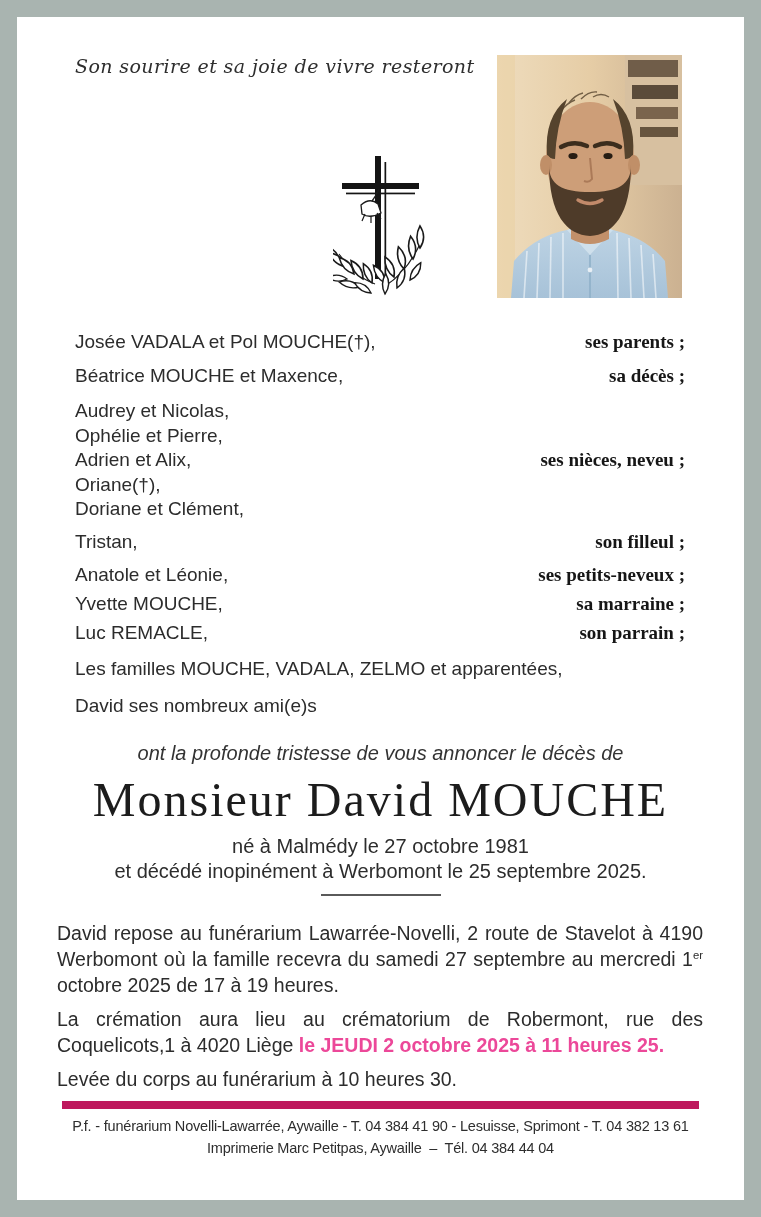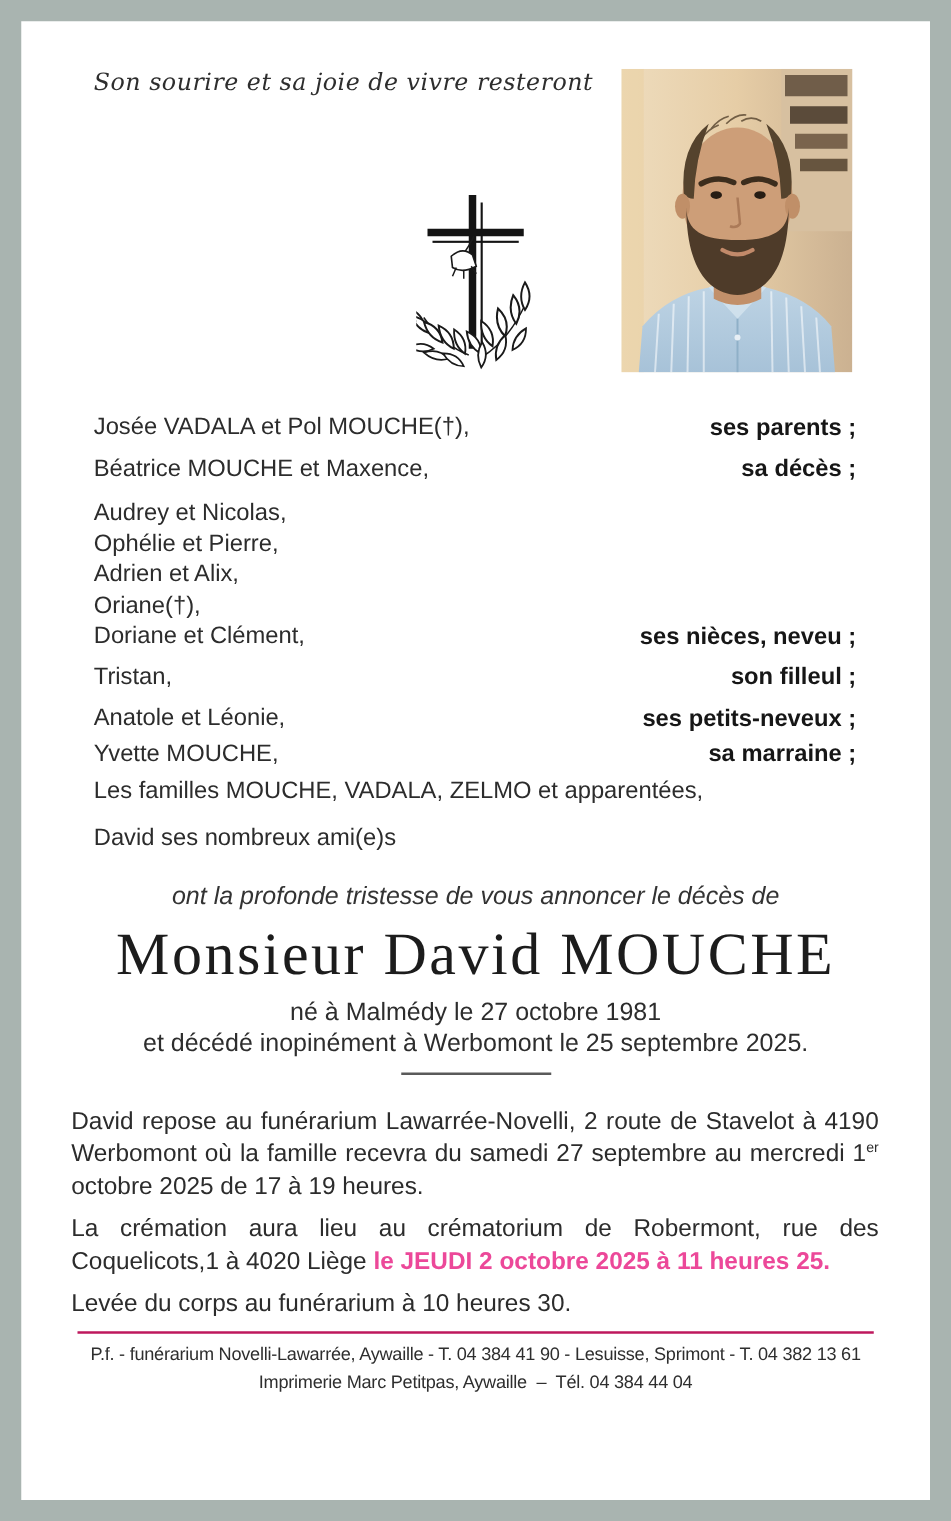--- a/index.html
+++ b/index.html
@@ -29,26 +29,26 @@
   .cross-wrap { position: absolute; left: 316px; top: 139px; width: 94px; height: 145px; }
   .cross-wrap svg { width: 100%; height: 100%; display: block; }
   .photo-wrap {
     position: absolute; left: 480px; top: 38px;
     width: 185px; height: 243px; overflow: hidden;
   }
   .photo-wrap svg { width: 100%; height: 100%; display: block; }
   
   .family { padding: 0 59px 0 58px; font-size: 19px; }
   .frow {
-    display: flex; justify-content: space-between; align-items: flex-end;
+    display: flex; justify-content: space-between; align-items: center;
     margin-bottom: 9px; line-height: 24px;
   }
   .frow .names { color: #2c2c2c; }
   .frow .names div { line-height: 24.5px; }
-  .frow .rel { font-weight: 700; color: #161616; white-space: nowrap; }
+  .frow .rel { font-weight: 700; color: #161616; white-space: nowrap; font-family: Liberation Serif, serif; }
   .frow.mb11 { margin-bottom: 11px; }
   .frow.mb8  { margin-bottom: 8px; }
   .frow.mb4  { margin-bottom: 4px; }
   .frow.mb5  { margin-bottom: 5px; }
   .frow.mb13 { margin-bottom: 13px; }
   .frow.mb0  { margin-bottom: 0; }
   
   .announce { text-align: center; }
   .intro {
     margin-top: 21px;
@@ -73,21 +73,21 @@
   .details p { text-align: justify; }
   .p1 { margin-top: 24px; }
   .p2 { margin-top: 10px; }
   .p3 { margin-top: 8px; }
   .p4 { margin-top: 8px; }
   .details sup { font-size: 0.58em; vertical-align: super; line-height: 0; }
   .details .bold { font-weight: 700; color: #ec4899; }
   
   .footer {
     margin: 9px 45px 0 45px;
-    border-top: 2px solid #be185d;
+    border-top: 8px solid #be185d;
     padding-top: 6px;
     text-align: center;
     font-size: 14.5px; line-height: 22px;
     letter-spacing: -0.2px;
     color: #2e2e2e;
     white-space: nowrap;
   }
 </style>
 </head>
 <body>
@@ -243,20 +243,26 @@
           <div>Anatole et Léonie,</div>
         </div>
       <div class="rel">ses petits-neveux ;</div>
     </div>
     <div class="frow mb5">
       <div class="names">
           <div>Yvette MOUCHE,</div>
         </div>
       <div class="rel">sa marraine ;</div>
     </div>
+    <div class="frow mb11">
+      <div class="names">
+          <div>Luc REMACLE,</div>
+        </div>
+      <div class="rel">son parrain ;</div>
+    </div>
     <div class="frow mb13">
       <div class="names">
           <div>Les familles MOUCHE, VADALA, ZELMO et apparentées,</div>
         </div>
     </div>
     <div class="frow mb0">
       <div class="names">
           <div>David ses nombreux ami(e)s</div>
         </div>
     </div>

